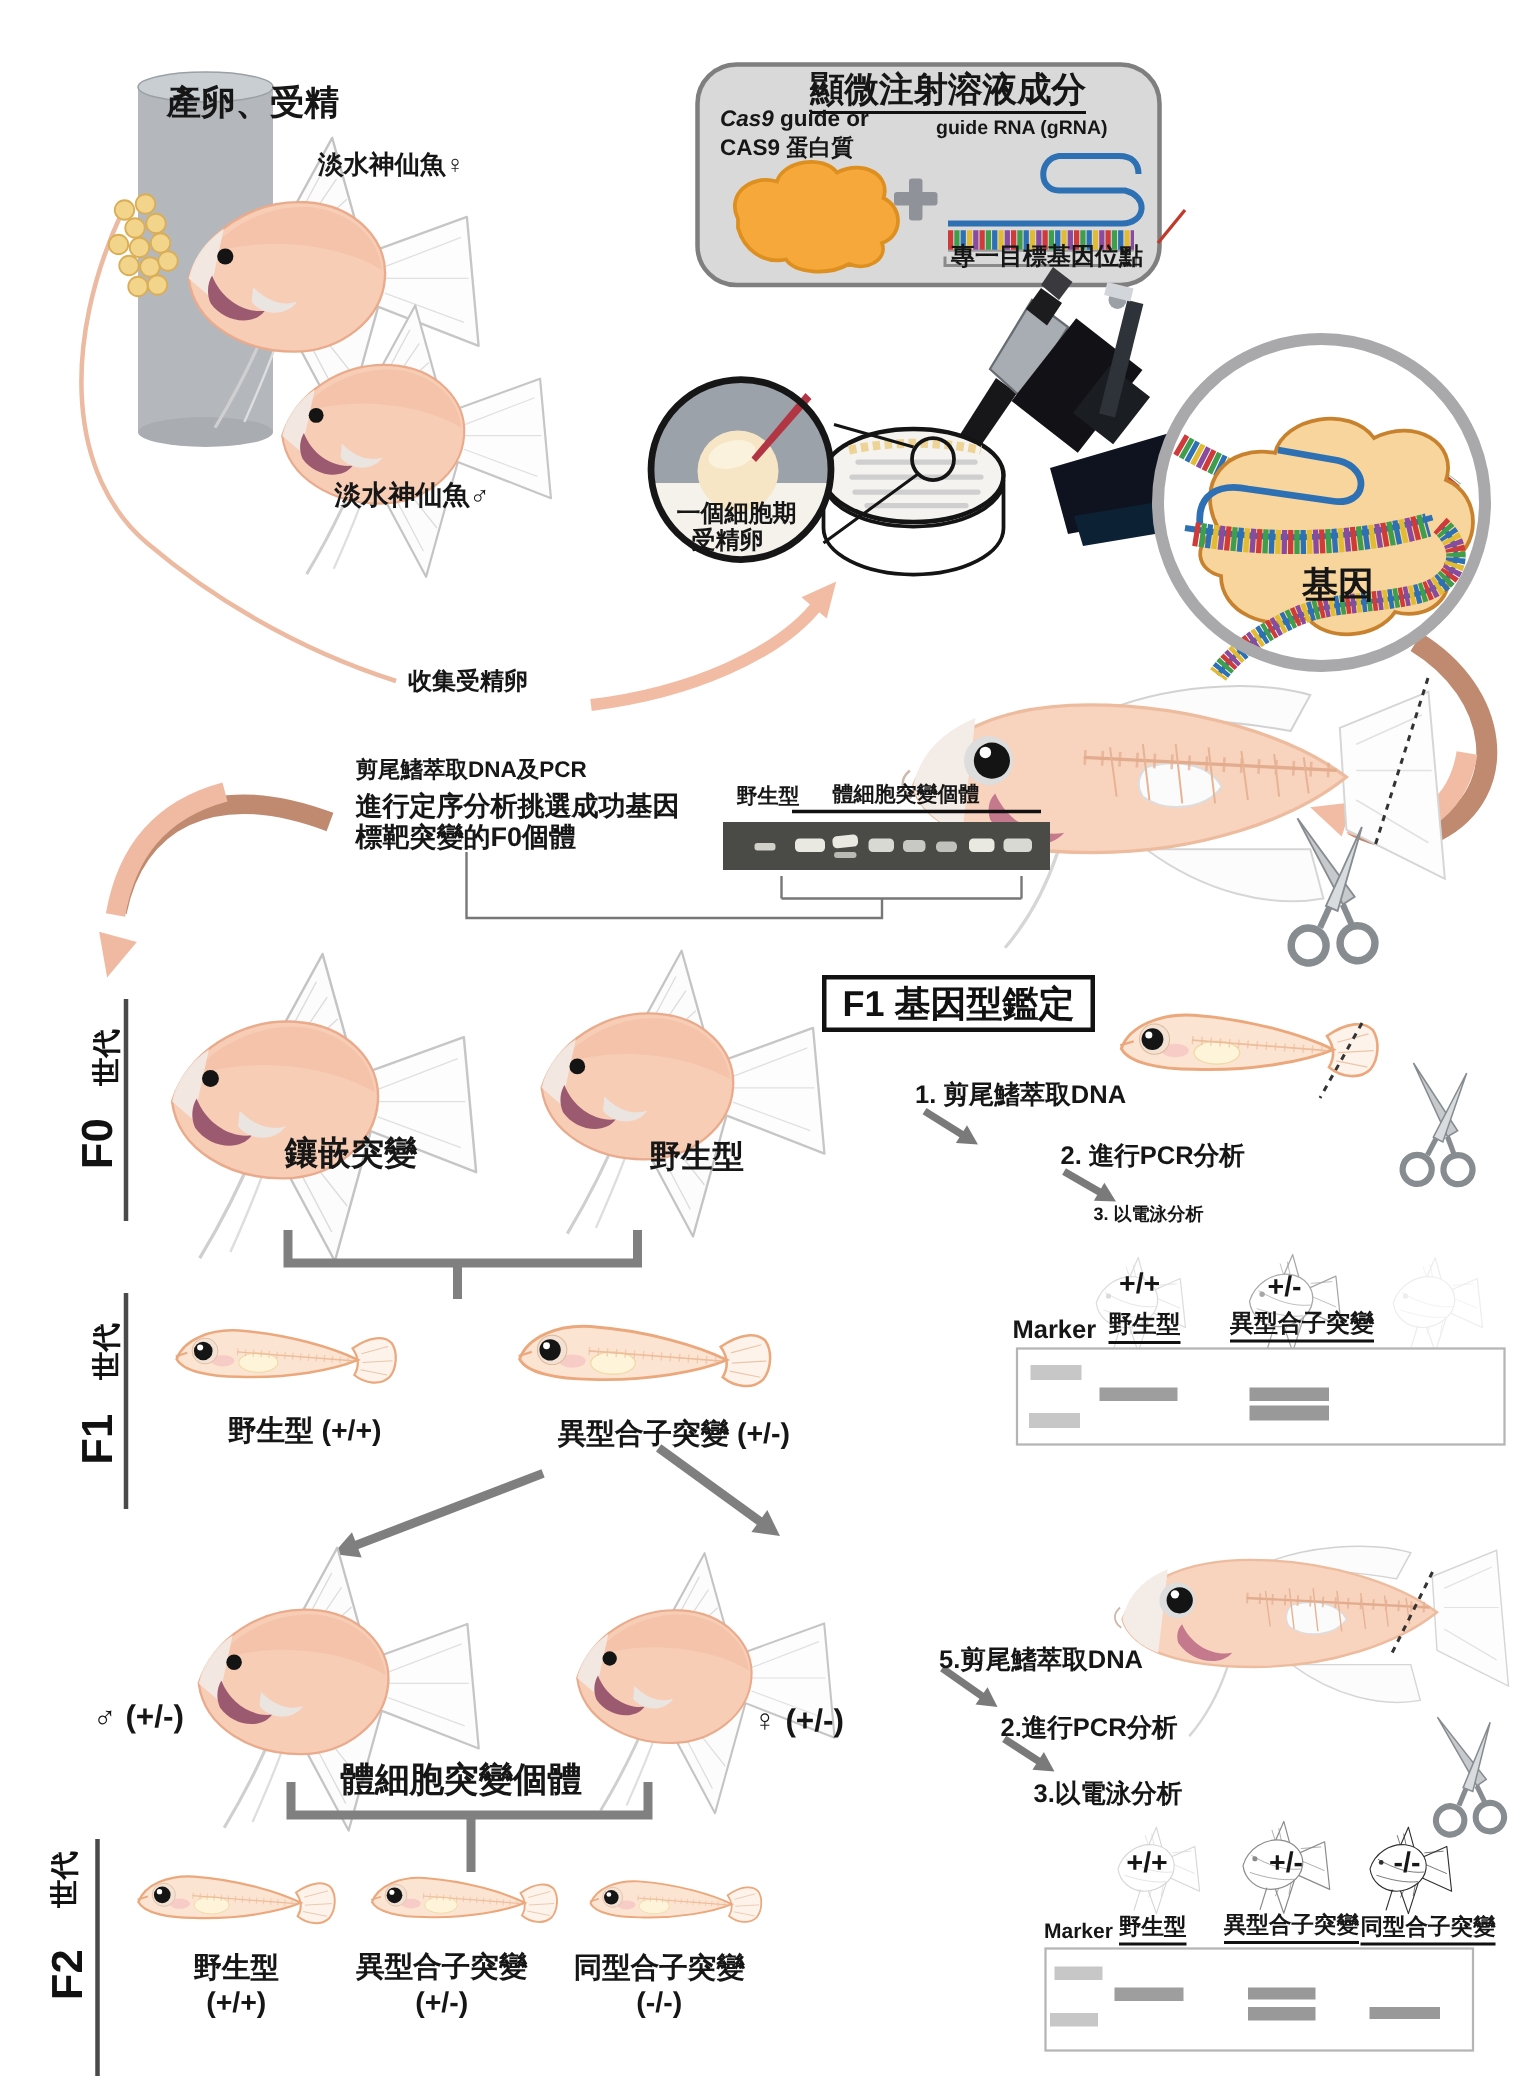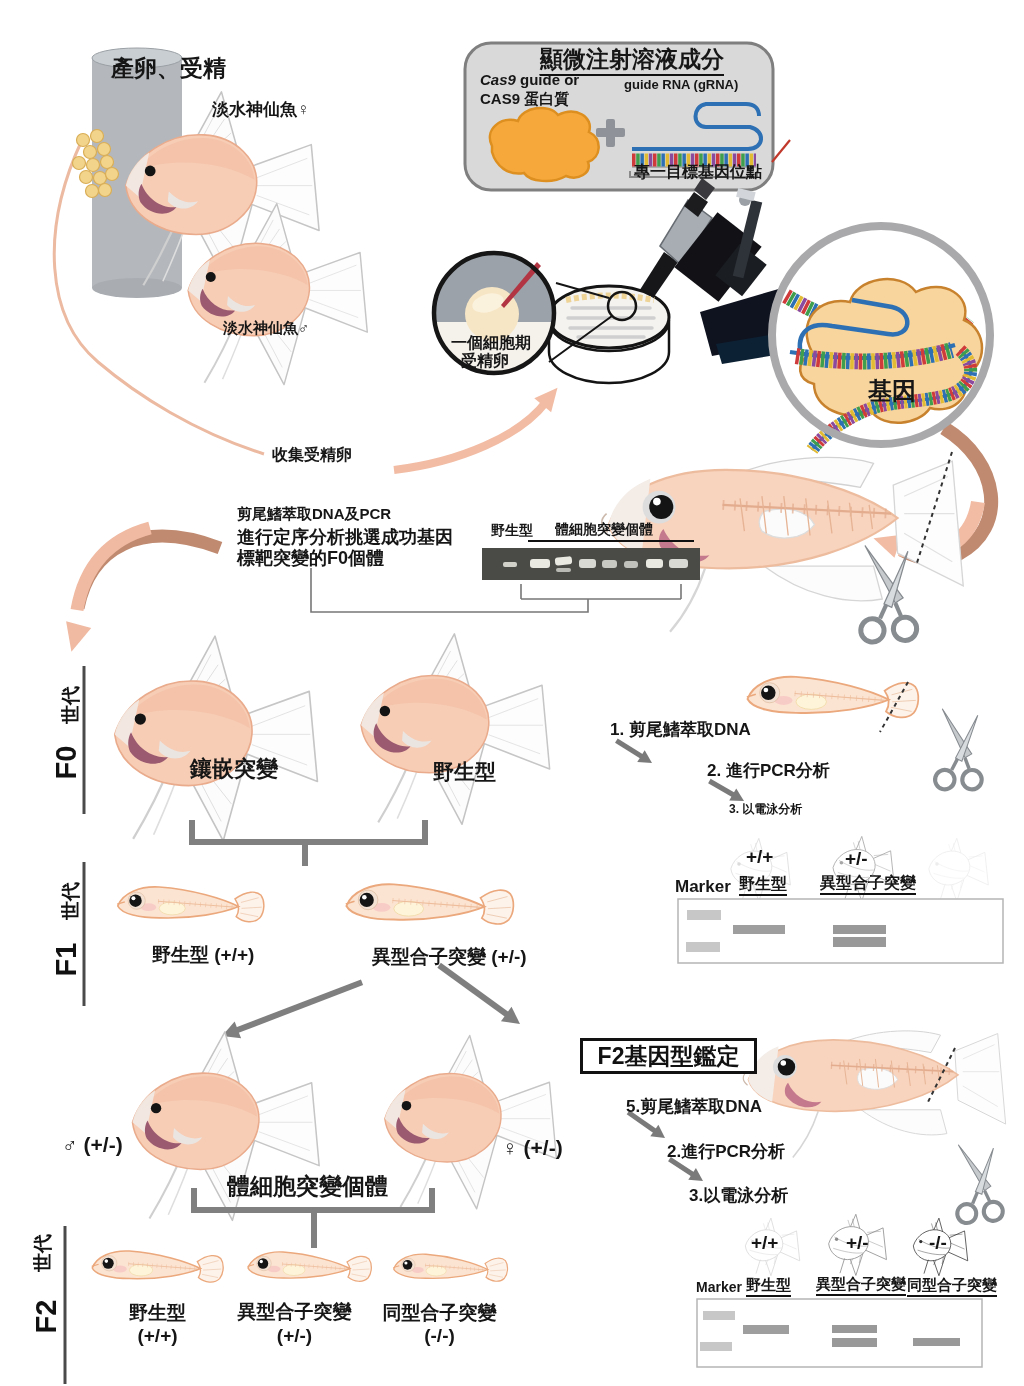--- a/index.html
+++ b/index.html
@@ -364,21 +364,21 @@
     <rect x="700" y="1342" width="32" height="9" fill="#c7c7c7"></rect>
     <rect x="743" y="1325" width="46" height="9" fill="#9e9e9e"></rect>
     <rect x="832" y="1325" width="45" height="8" fill="#999999"></rect>
     <rect x="832" y="1338" width="45" height="9" fill="#999999"></rect>
     <rect x="913" y="1338" width="47" height="8" fill="#999999"></rect>
   </g>
 </svg>
 
 <div class="t" style="left:111px;top:56px;font-size:23px">產卵、受精</div>
 <div class="t" style="left:212px;top:100px;font-size:17px">淡水神仙魚♀</div>
-<div class="t" style="left:223px;top:320px;font-size:15px">淡水神仙魚♂</div>
+<div class="t" style="left:223px;top:320px;font-size:18px">淡水神仙魚♂</div>
 
 <div class="t ul" style="left:540px;top:47px;font-size:23px">顯微注射溶液成分</div>
 <div class="t" style="left:480px;top:72px;font-size:15px"><i>Cas9</i><span> guide or</span></div>
 <div class="t" style="left:480px;top:91px;font-size:15px">CAS9 蛋白質</div>
 <div class="t" style="left:624px;top:78px;font-size:13px">guide RNA (gRNA)</div>
 <div class="t" style="left:634px;top:163px;font-size:16px">專一目標基因位點</div>
 
 <div class="t" style="left:451px;top:334px;font-size:16px;z-index:4">一個細胞期</div>
 <div class="t" style="left:461px;top:352px;font-size:16px;z-index:4">受精卵</div>
 
@@ -391,40 +391,40 @@
 <div class="t" style="left:237px;top:548px;font-size:18px">標靶突變的F0個體</div>
 
 <div class="t" style="left:491px;top:523px;font-size:14px">野生型</div>
 <div class="t" style="left:555px;top:522px;font-size:14px">體細胞突變個體</div>
 
 <div class="rot" style="left:36px;top:746px;width:60px;font-size:29px">F0</div>
 <div class="rot" style="left:43px;top:692px;width:56px;font-size:19px">世代</div>
 <div class="t" style="left:190px;top:757px;font-size:22px">鑲嵌突變</div>
 <div class="t" style="left:433px;top:760px;font-size:21px">野生型</div>
 
+<div class="box-title" style="left:548px;top:650px;width:182px;height:38px;font-size:24px">F1 基因型鑑定</div>
 <div class="t" style="left:610px;top:720px;font-size:17px">1. 剪尾鰭萃取DNA</div>
 <div class="t" style="left:707px;top:761px;font-size:17px">2. 進行PCR分析</div>
 <div class="t" style="left:729px;top:803px;font-size:12px">3. 以電泳分析</div>
 
 <div class="t" style="left:746px;top:846px;font-size:19px">+/+</div>
 <div class="t" style="left:845px;top:848px;font-size:19px">+/-</div>
 <div class="t" style="left:675px;top:877px;font-size:17px">Marker</div>
 <div class="t ul" style="left:739px;top:875px;font-size:16px">野生型</div>
 <div class="t ul" style="left:820px;top:874px;font-size:16px">異型合子突變</div>
 
 <div class="rot" style="left:36px;top:943px;width:60px;font-size:29px">F1</div>
 <div class="rot" style="left:43px;top:888px;width:56px;font-size:19px">世代</div>
 <div class="t" style="left:152px;top:944px;font-size:19px">野生型 (+/+)</div>
 <div class="t" style="left:372px;top:946px;font-size:19px">異型合子突變 (+/-)</div>
 
 <div class="t" style="left:62px;top:1133px;font-size:21px">♂ (+/-)</div>
 <div class="t" style="left:502px;top:1136px;font-size:21px">♀ (+/-)</div>
 <div class="t" style="left:227px;top:1174px;font-size:23px">體細胞突變個體</div>
 
-<div class="box-title" style="left:580px;top:1038px;width:177px;height:36px;font-size:23px">F2基因型鑑定</div>
 <div class="t" style="left:626px;top:1097px;font-size:17px">5.剪尾鰭萃取DNA</div>
 <div class="t" style="left:667px;top:1142px;font-size:17px">2.進行PCR分析</div>
 <div class="t" style="left:689px;top:1186px;font-size:17px">3.以電泳分析</div>
 
 <div class="rot" style="left:16px;top:1300px;width:60px;font-size:29px">F2</div>
 <div class="rot" style="left:15px;top:1240px;width:56px;font-size:19px">世代</div>
 <div class="t ctr" style="left:95px;top:1302px;width:125px;font-size:19px">野生型</div>
 <div class="t ctr" style="left:95px;top:1325px;width:125px;font-size:19px">(+/+)</div>
 <div class="t ctr" style="left:232px;top:1301px;width:125px;font-size:19px">異型合子突變</div>
 <div class="t ctr" style="left:232px;top:1325px;width:125px;font-size:19px">(+/-)</div>

